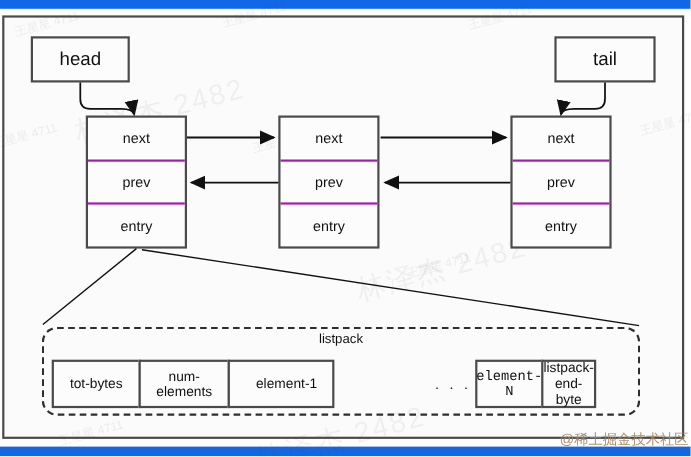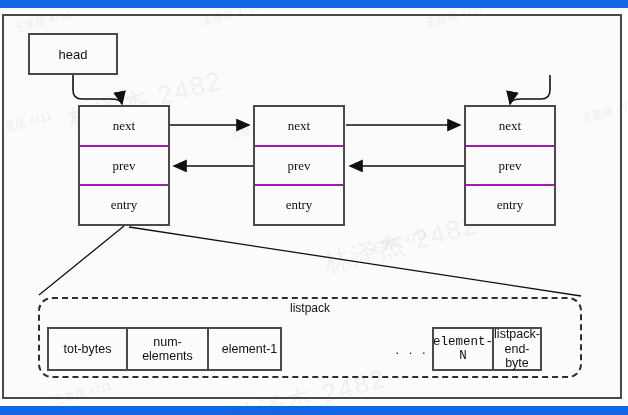--- a/index.html
+++ b/index.html
@@ -10,27 +10,27 @@
   .bar { position:absolute; left:0; width:628px; background:#1167e6; }
   .bar-top { top:0; height:8px; }
   .bar-bottom { top:406px; height:9px; }
   .canvas {
     position:absolute; left:2px; top:14px; width:616px; height:381px;
     border:2px solid #4a4a4a; background:#fbfbfb; box-sizing:content-box;
   }
   .box {
     position:absolute; border:2px solid #4a4a4a; background:#fcfcfc;
     box-sizing:border-box; display:flex; align-items:center; justify-content:center;
-    font-size:13px;
+    font-size:17px;
   }
   .head-box { left:28px; top:33px; width:90px; height:42px; }
   .tail-box { left:504px; top:33px; width:92px; height:42px; }
   .node {
     position:absolute; width:92px; height:121px; border:2px solid #4a4a4a;
-    box-sizing:border-box; background:#fcfcfc; display:flex; flex-direction:column;font-family:Liberation Serif, serif;
+    box-sizing:border-box; background:#fcfcfc; display:flex; flex-direction:column;
   }
   .node-1 { left:78px;  top:105px; }
   .node-2 { left:253px; top:105px; }
   .node-3 { left:464px; top:105px; }
   .ncell { flex:1; display:flex; align-items:center; justify-content:center; font-size:13px; }
   .ncell + .ncell { border-top:2px solid #a21caf; }
 
   .lp-box {
     position:absolute; left:38px; top:297px; width:544px; height:81px;
     border:2px dashed #2e2e2e; border-radius:14px; box-sizing:border-box;
@@ -38,21 +38,21 @@
   .lp-title { position:absolute; left:38px; top:301px; width:544px; text-align:center; font-size:12px; }
   .lp-row { position:absolute; top:327px; display:flex; }
   .lp-row-left  { left:47px;align-items:center; }
   .lp-row-right { left:432px; }
   .lp-cell {
     box-sizing:border-box; height:44px; border:2px solid #4a4a4a; background:#fcfcfc;
     display:flex; align-items:center; justify-content:center;
     font-size:12.5px; line-height:1.15; text-align:center; padding:0 2px;
   }
   .lp-cell + .lp-cell { margin-left:-2px; }
-  .w1 { width:81px; } .w2 { width:83px; } .w3 { width:75px;padding-left:12px; } .w4 { width:112px; }
+  .w1 { width:81px; } .w2 { width:83px; } .w3 { width:97px;padding-left:12px; } .w4 { width:112px; }
   .w5 { width:62px;font-family:Liberation Mono, monospace; } .w6 { width:50px; }
   .lp-ellipsis {
     position:absolute; left:392px; top:327px; width:40px; height:44px;
     display:flex; align-items:center; justify-content:center;
     font-size:13px; letter-spacing:3px;
   }
   svg.connectors { position:absolute; left:0; top:0; pointer-events:none; }
 
   .wm { position:absolute; white-space:nowrap; transform:rotate(-15deg);
         transform-origin:left top; pointer-events:none; }
@@ -81,20 +81,23 @@
   <span class="wm wm-s" style="left:368px; top:242px;">王星星 4711</span>
   <span class="wm wm-s" style="left:438px; top:356px;">王星星 4711</span>
   <span class="wm wm-s" style="left:52px; top:394px;">王星星 4711</span>
   <span class="wm wm-s" style="left:580px; top:112px;">王星星 4711</span>
   <span class="wm wm-l" style="left:64px; top:104px;">林泽杰 2482</span>
   <span class="wm wm-l" style="left:320px; top:248px;">林泽杰 2482</span>
   <span class="wm wm-l" style="left:228px; top:402px;">林泽杰 2482</span>
 
   <div class="box head-box">
     <span>head</span>
+  </div>
+  <div class="box tail-box">
+    <span>tail</span>
   </div>
 
   <div class="node node-1">
     <div class="ncell">next</div>
     <div class="ncell">prev</div>
     <div class="ncell">entry</div>
   </div>
   <div class="node node-2">
     <div class="ncell">next</div>
     <div class="ncell">prev</div>
@@ -136,14 +139,15 @@
     <div class="lp-cell w3">element-1</div>
   </div>
 
   <div class="lp-ellipsis">. . .</div>
 
   <div class="lp-row lp-row-right">
     <div class="lp-cell w5">element-N</div>
     <div class="lp-cell w6">listpack-end-byte</div>
   </div>
 
+  <div class="brand">@稀土掘金技术社区</div>
 
 </div>
 
 </body></html>

